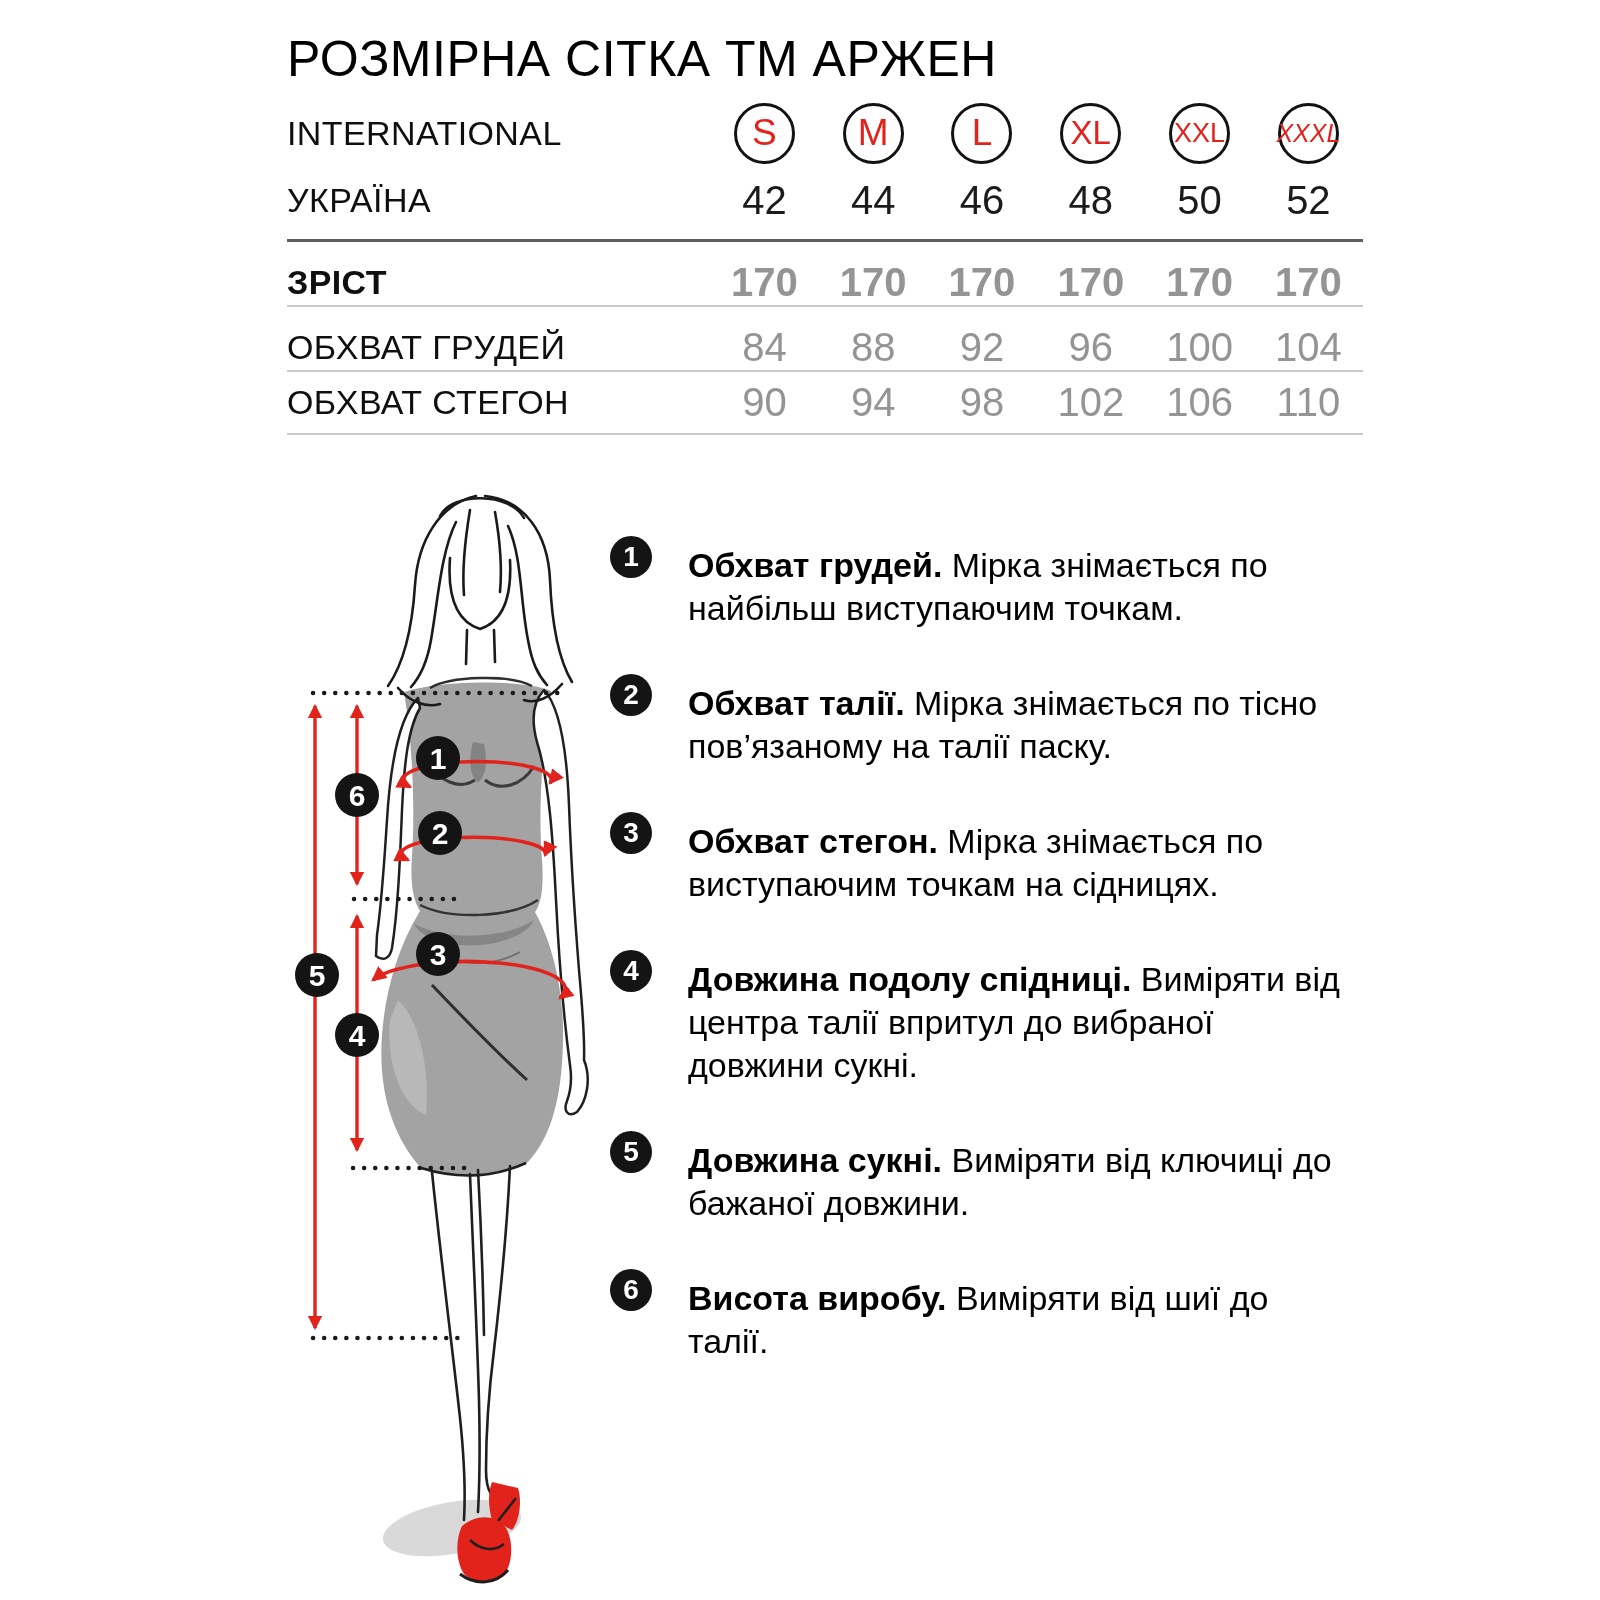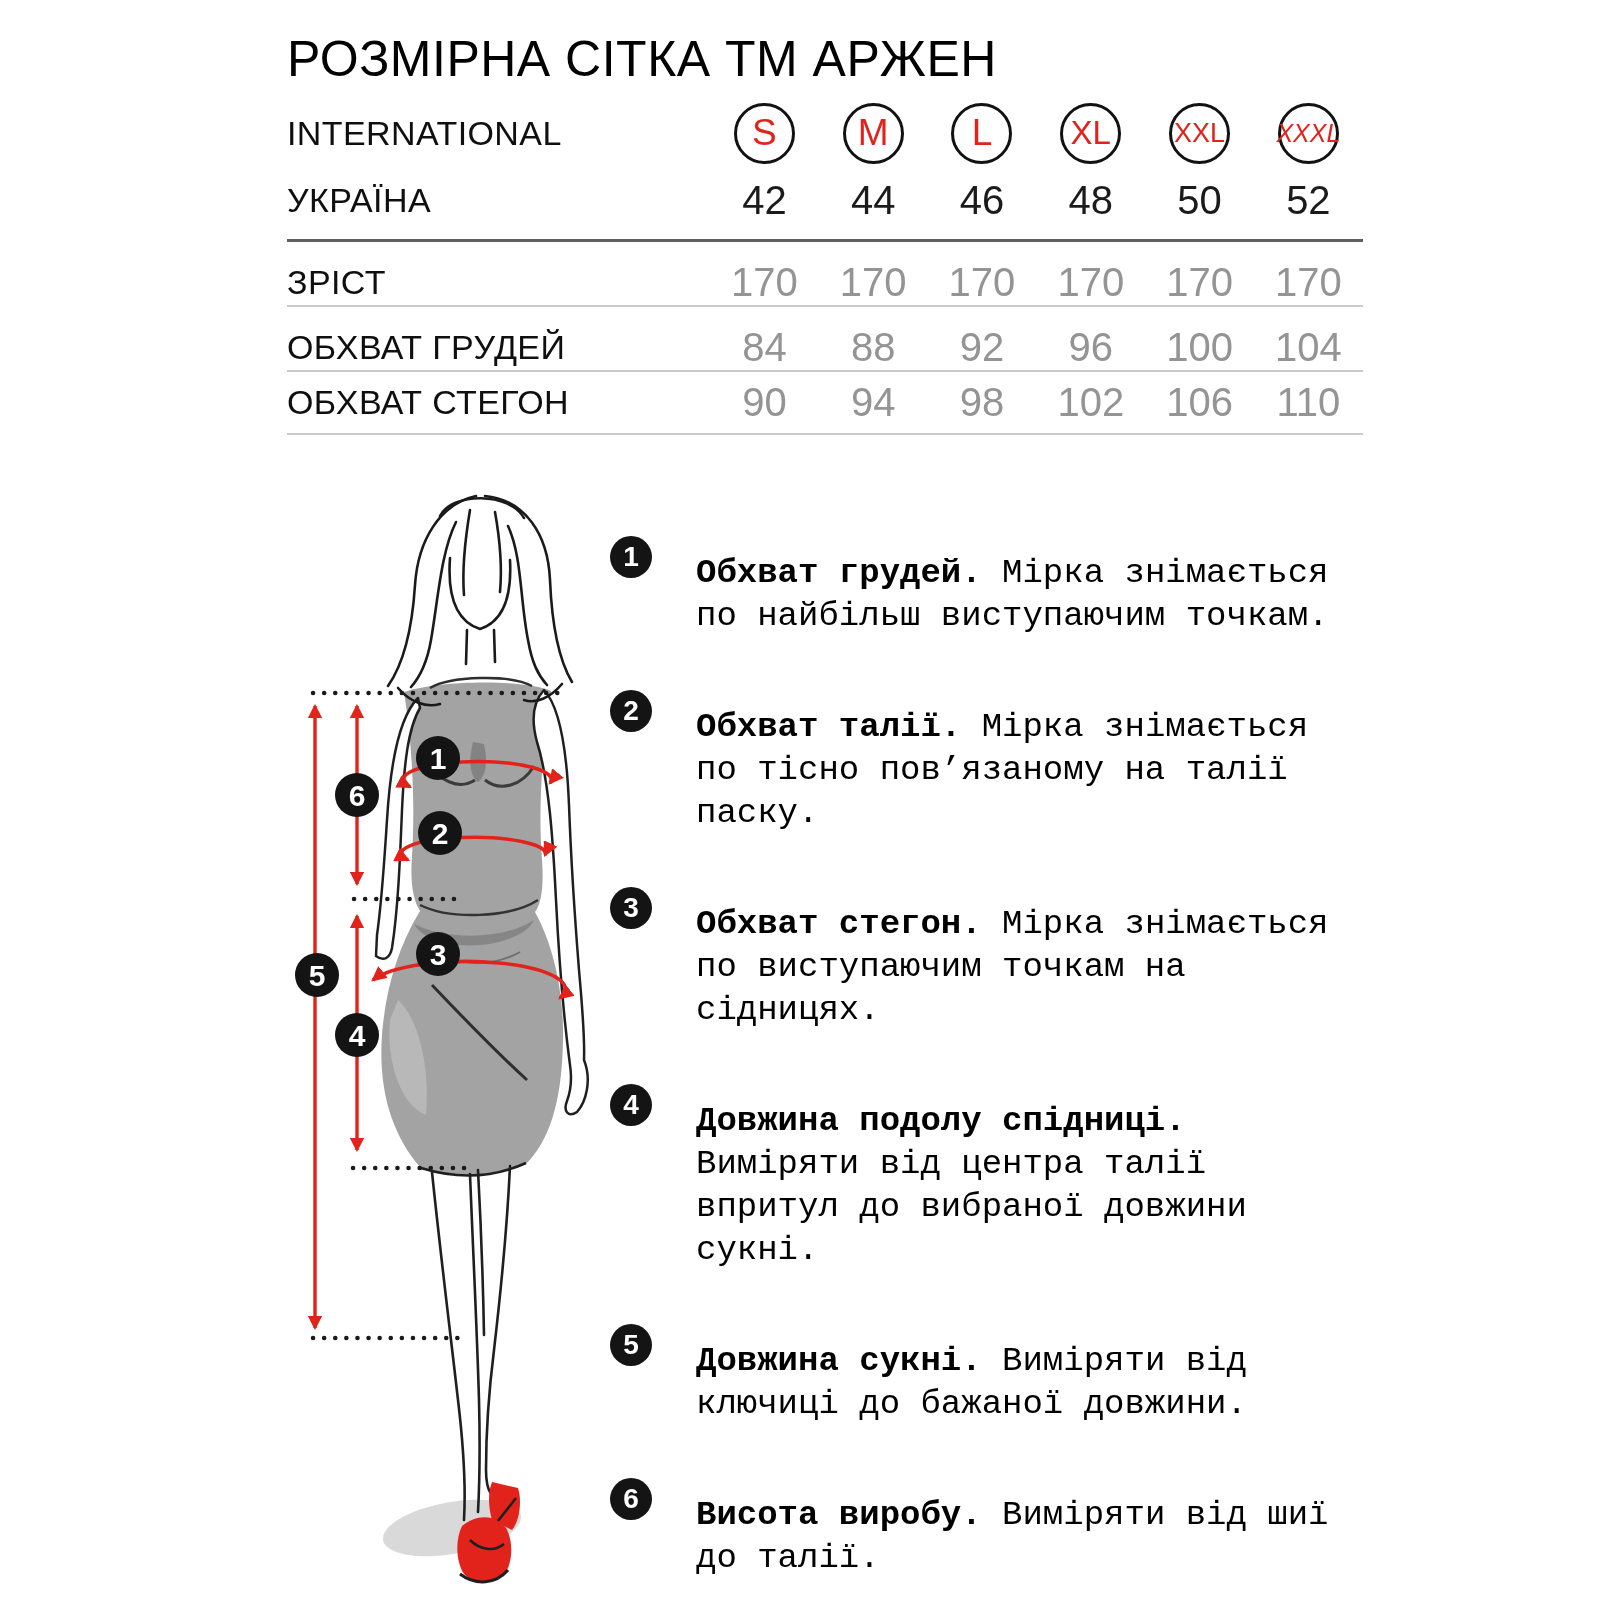--- a/index.html
+++ b/index.html
@@ -25,21 +25,21 @@
   .hr{position:absolute;left:287px;width:1076px;height:2px;background:#c9c9c9;}
   .hr-dark{height:3px;background:#5e5f61;}
   
   .figure{position:absolute;left:280px;top:480px;width:360px;height:1120px;}
   
   .legend{position:absolute;left:610px;top:536px;width:750px;}
   .legend-item{display:flex;align-items:flex-start;margin-bottom:36px;}
   .legend-badge{width:42px;height:42px;border-radius:50%;background:#141414;color:#fff;
                 display:flex;align-items:center;justify-content:center;
                 font-size:28px;font-weight:700;flex:0 0 auto;margin-right:28px;}
-  .legend-text{margin:16px;width:672px;font-size:34px;line-height:43px;color:#000;font-family:Liberation Mono, monospace;}
+  .legend-text{margin:8px;width:672px;font-size:34px;line-height:43px;color:#000;}
   .legend-text b{font-weight:700;}
 </style>
 </head>
 <body>
 
 <div class="page">
 
   <h1 class="title">РОЗМІРНА СІТКА ТМ АРЖЕН</h1>
 
   <div class="t-row" style="top:93px;height:80px;">
@@ -81,21 +81,21 @@
     <div class="t-val">42</div>
     <div class="t-val">44</div>
     <div class="t-val">46</div>
     <div class="t-val">48</div>
     <div class="t-val">50</div>
     <div class="t-val">52</div>
   </div>
 
   <div class="hr hr-dark" style="top:239px;"></div>
 
-  <div class="t-row row-gray" style="top:242px;height:80px;">
+  <div class="t-row row-gray" style="top:242px;height:80px;font-weight:bold;">
     <div class="t-label">ЗРІСТ</div>
     <div class="t-val">170</div>
     <div class="t-val">170</div>
     <div class="t-val">170</div>
     <div class="t-val">170</div>
     <div class="t-val">170</div>
     <div class="t-val">170</div>
   </div>
 
   <div class="hr" style="top:305px;"></div>

